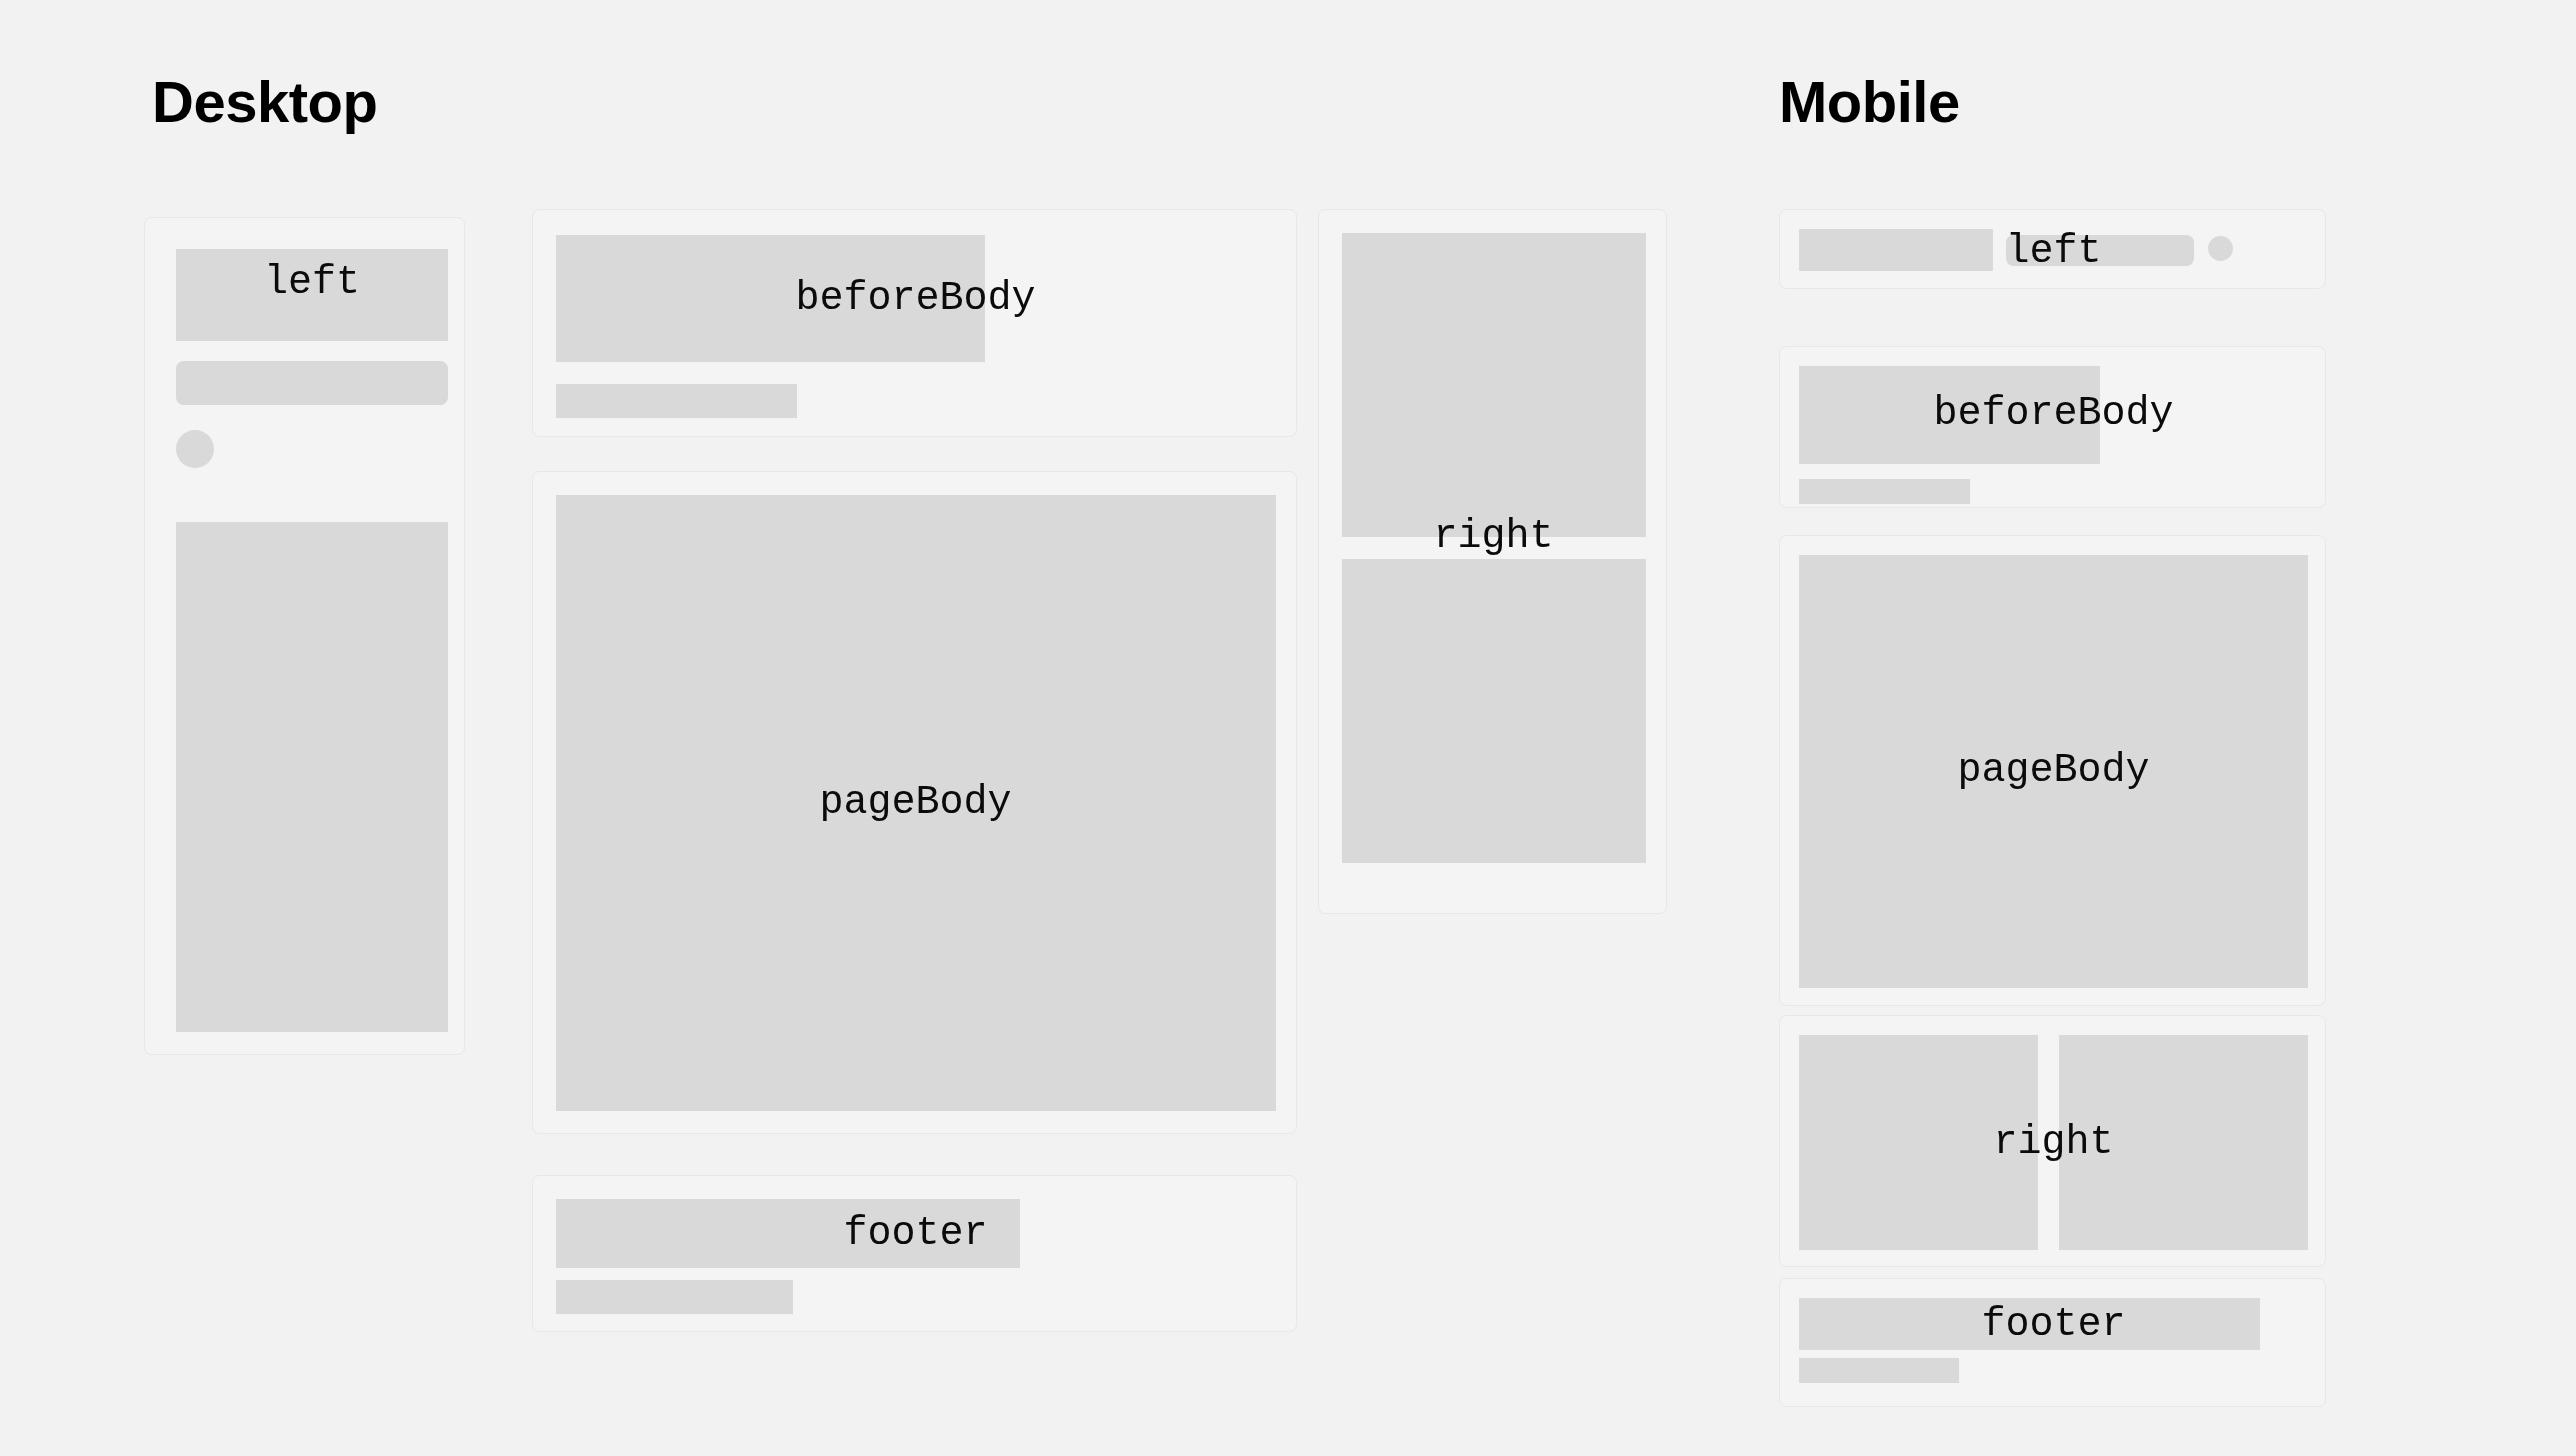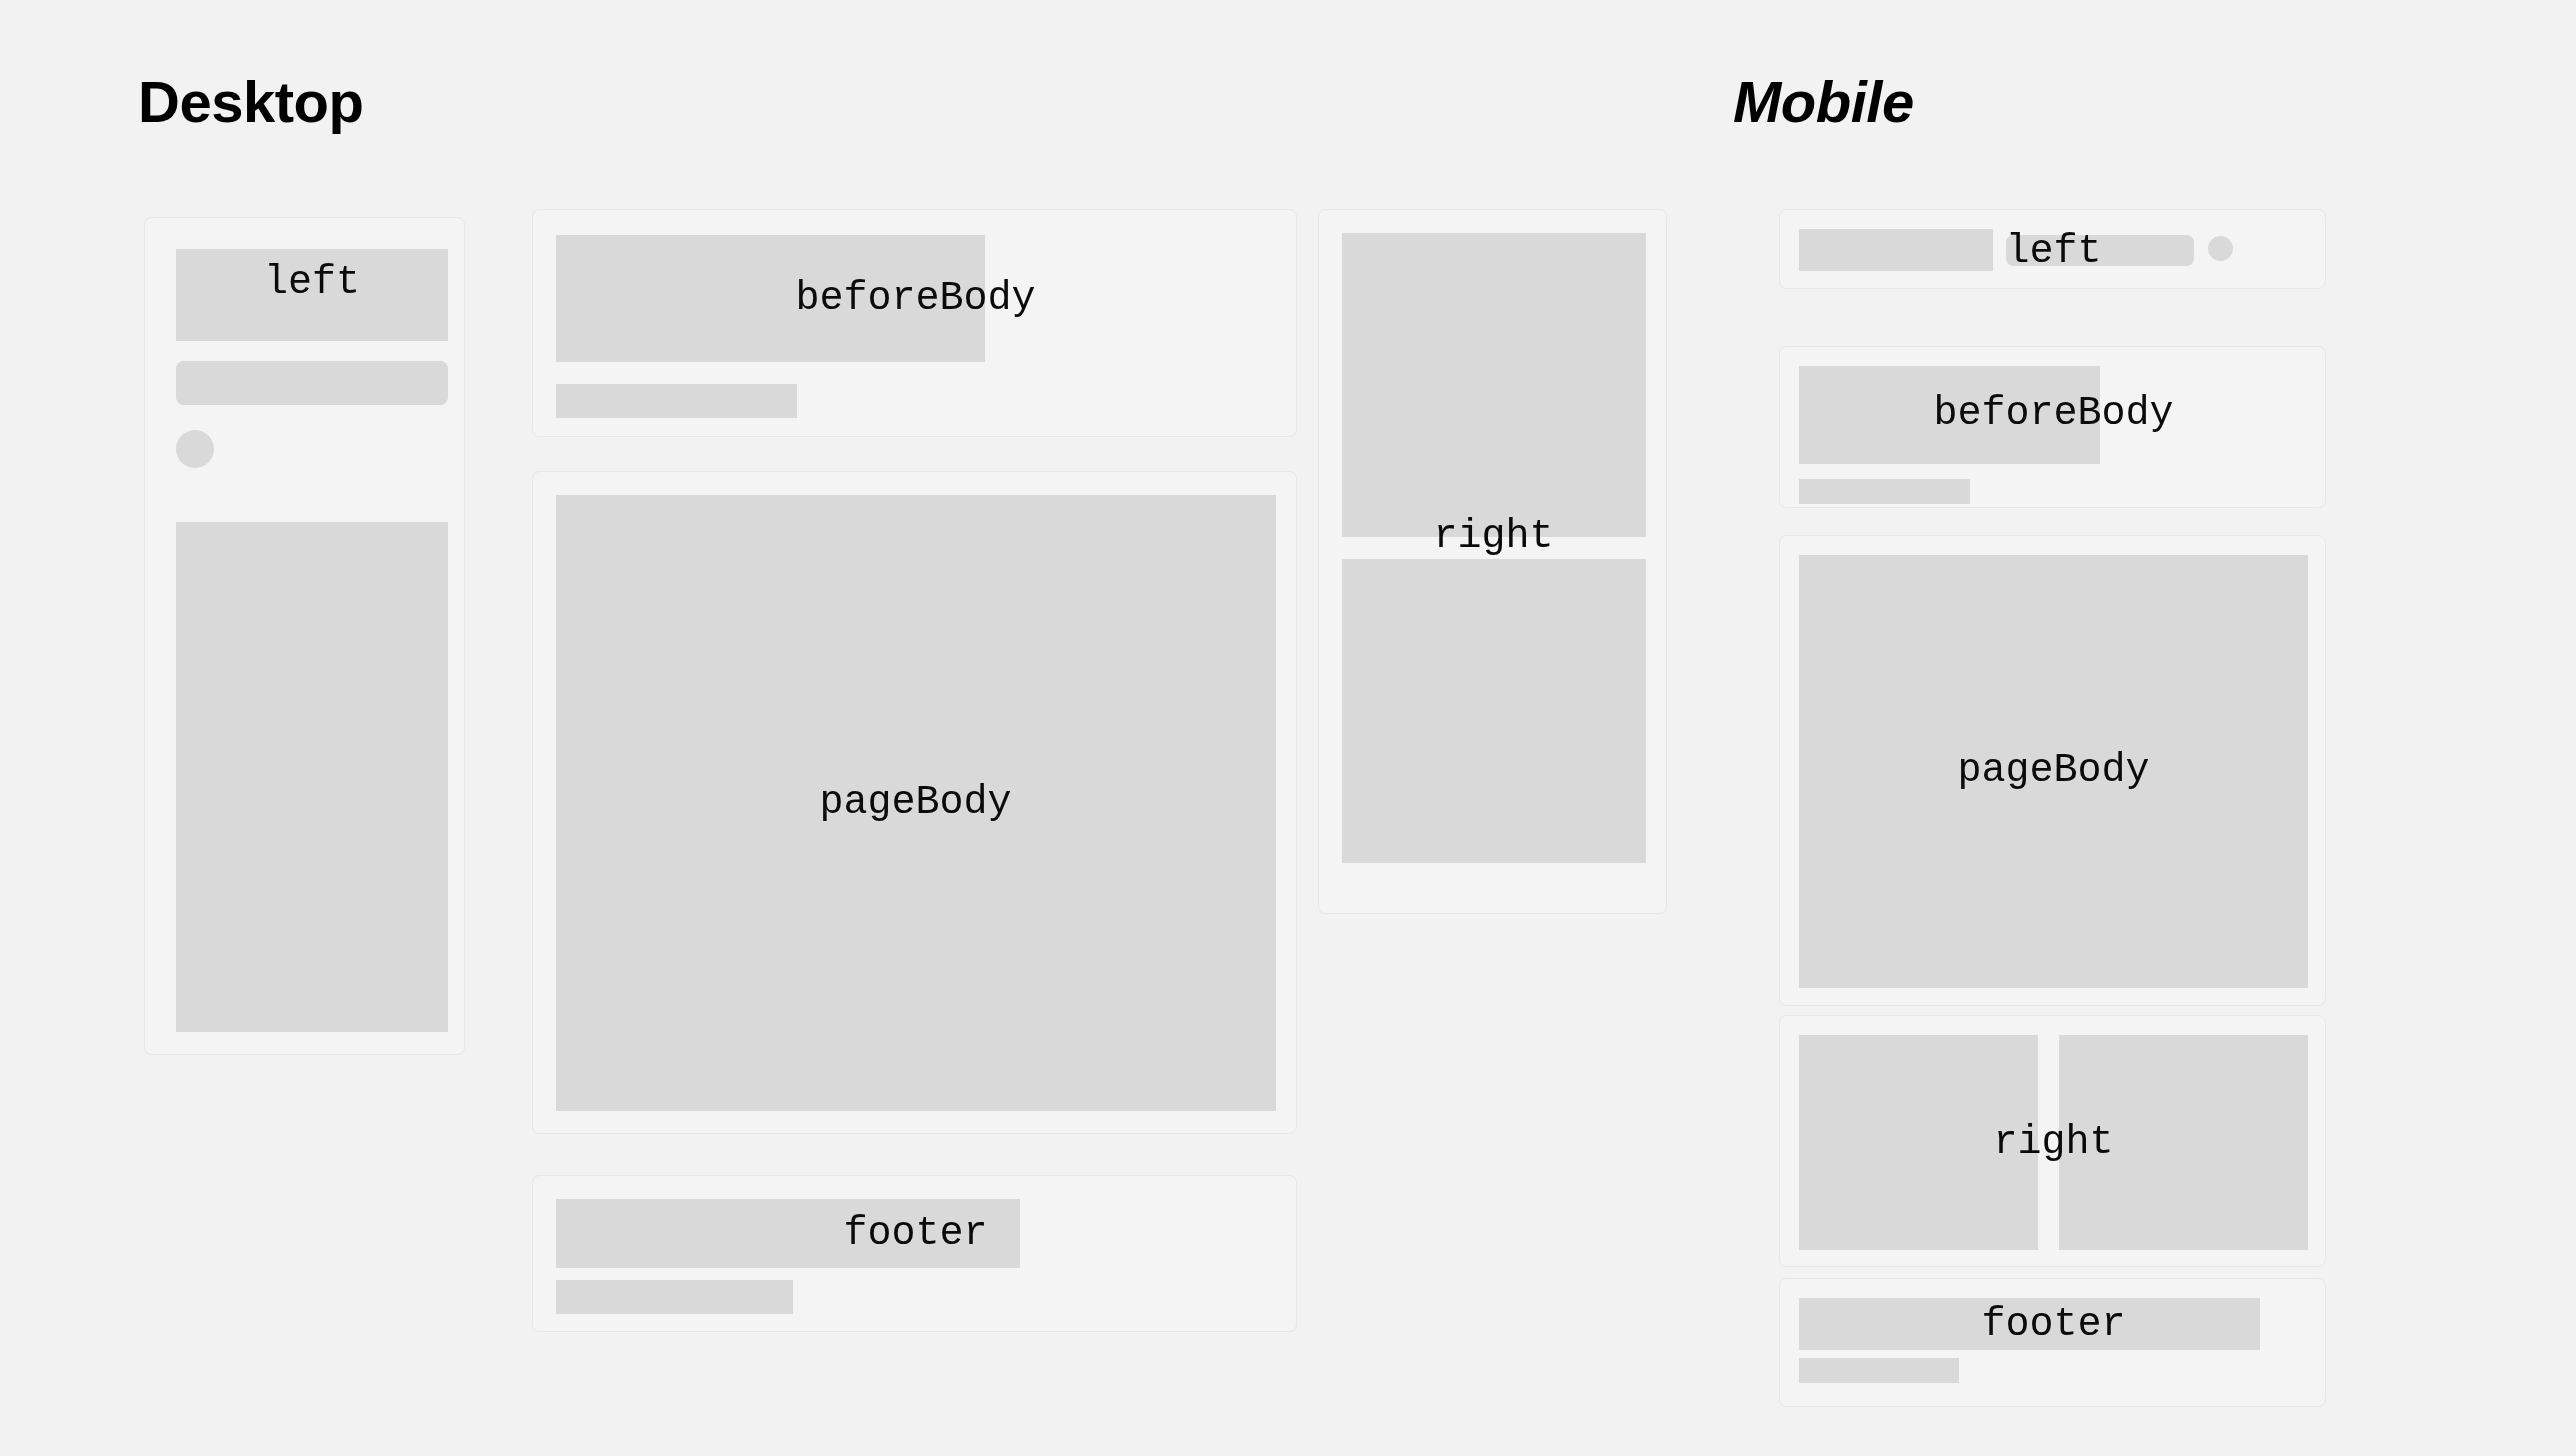--- a/index.html
+++ b/index.html
@@ -24,22 +24,22 @@
   .section-title {
     position: absolute;
     font-family: "Liberation Sans", sans-serif;
     font-weight: bold;
     font-size: 58px;
     line-height: 1;
     color: #000000;
     letter-spacing: -0.5px;
     white-space: nowrap;
   }
-  #title-desktop { left: 138px; top: 73px; }
-  #title-mobile  { left: 1733px; top: 73px; font-style: italic; }
+  #title-desktop { left: 152px; top: 73px; }
+  #title-mobile  { left: 1779px; top: 73px; }
 
   
   .card {
     position: absolute;
     box-sizing: border-box;
     background: #f4f4f4;
     border: 1.9px solid #e7e7e7;
     border-radius: 7.5px;
   }
 

